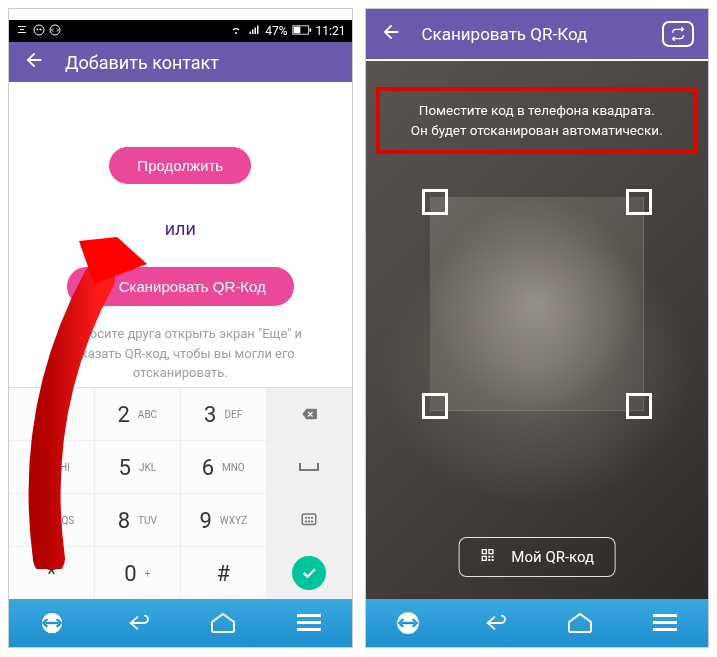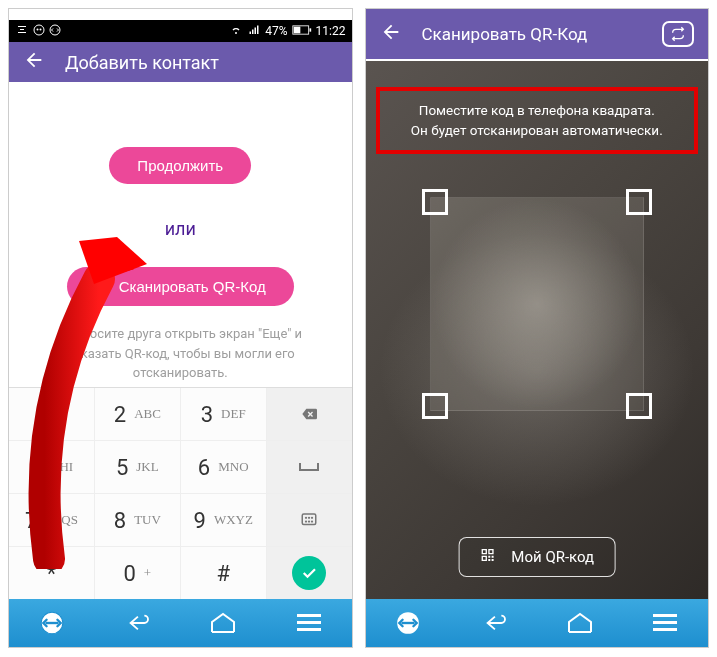--- a/index.html
+++ b/index.html
@@ -113,21 +113,21 @@
       flex-direction: row;
       align-items: center;
       justify-content: center;
       border-right: 1px solid #eee;
       background: #fcfcfc;
       cursor: pointer;
       gap: 8px;
     }
     .key:last-child { border-right: none; }
     .key .digit { font-size: 22px; color: #333; }
-    .key .letters { font-size: 13px; color: #888; font-family: Liberation Serif, serif; }
+    .key .letters { font-size: 10px; color: #888; }
     .key.action { background: #f0f0f0; }
     .key.done {
       background: #f0f0f0;
     }
     .done-circle {
       width: 34px; height: 34px;
       border-radius: 50%;
       background: #00c49a;
       display: flex; align-items: center; justify-content: center;
     }
@@ -262,21 +262,21 @@
           </svg>
       </span>
       <span>47%</span>
       <span>
         <svg width="20" height="10" viewBox="0 0 24 12">
             <rect x="1" y="1" width="19" height="10" fill="none" stroke="#fff"></rect>
             <rect x="2" y="2" width="8" height="8"></rect>
             <rect x="21" y="4" width="2" height="4"></rect>
           </svg>
       </span>
-      <span>11:22</span>
+      <span>11:21</span>
     </div>
   </div>
 
   <div class="app-bar">
     <span>
       <svg width="22" height="22" viewBox="0 0 24 24" fill="#fff">
           <path d="M20 11H7.8l5.6-5.6L12 4l-8 8 8 8 1.4-1.4L7.8 13H20z"></path>
         </svg>
     </span>
     <span>Добавить контакт</span>

